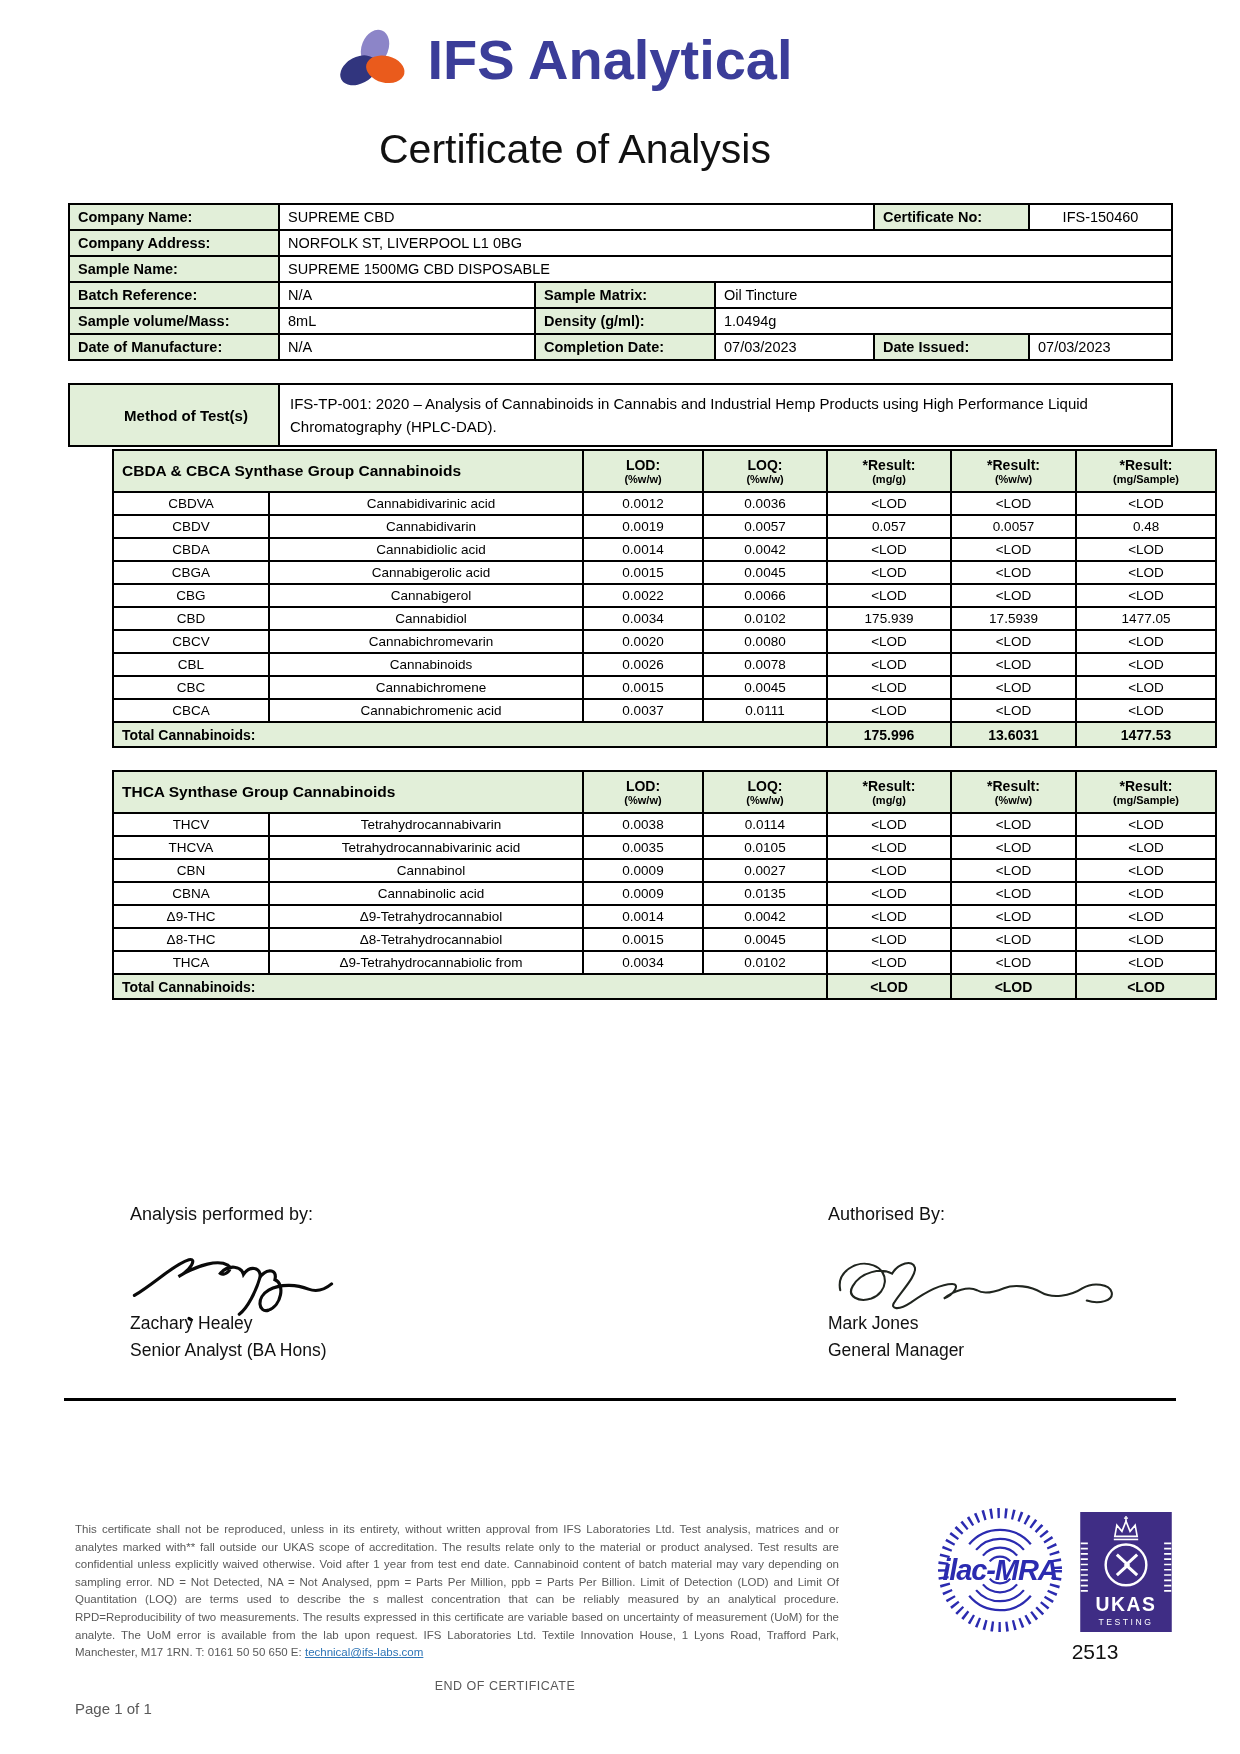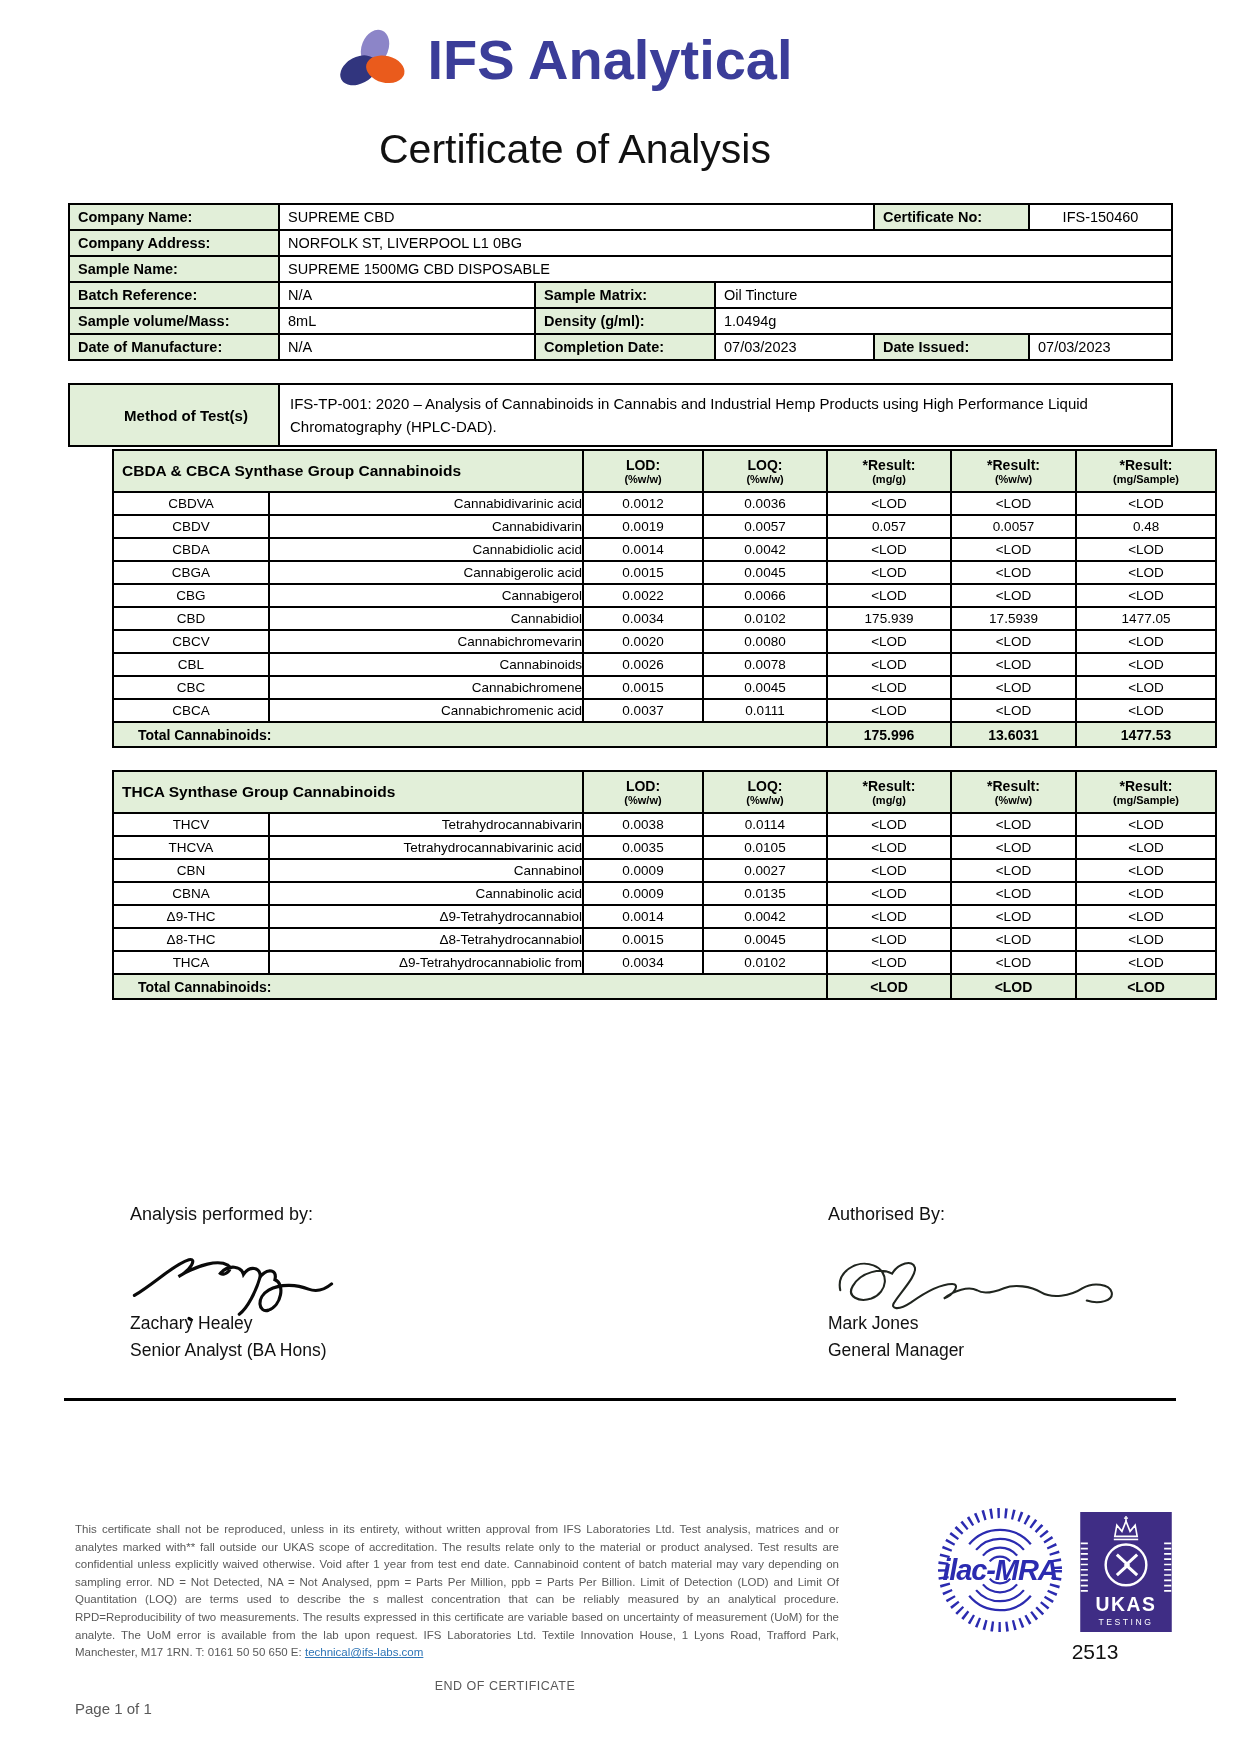--- a/index.html
+++ b/index.html
@@ -29,23 +29,23 @@
   #method-table td.val { padding:7px 10px; white-space:normal; line-height:23px; }
   
   .ctable { position:absolute; left:68px; width:1103px;margin-left:44px; }
   #ctable-0 { top:449px; }
   #ctable-1 { top:770px; }
   .ctable th { background:#e2efd9; height:42px; vertical-align:middle; }
   .ctable th.group { text-align:left; padding-left:8px; font-size:15.5px; }
   .ctable th .h-top { font-size:14px; font-weight:bold; line-height:16px; }
   .ctable th .h-unit { font-size:11px; font-weight:bold; line-height:13px; }
   .ctable td { height:23px; font-size:13.5px; text-align:center; vertical-align:middle; }
-  .ctable td.col-name { text-align:right; padding-left:10px; }
+  .ctable td.col-name { text-align:center; padding-left:10px;border-radius:7px; }
   .ctable .total td { background:#e2efd9; font-weight:bold; height:25px; font-size:14px; }
-  .ctable .total td.t-lbl { text-align:left; padding-left:24px; }
+  .ctable .total td.t-lbl { text-align:left; padding-left:8px; }
   
   .sig-head { position:absolute; font-size:18px; color:#111; }
   .sig-name { position:absolute; font-size:17.5px; color:#111; line-height:27px; }
   
   #divider { position:absolute; left:64px; top:1398px; width:1112px; height:3px; background:#000; }
   #disclaimer { position:absolute; left:75px; top:1521px; width:764px;
     font-size:11.5px; line-height:17.6px; color:#595959; text-align:justify; white-space:normal; }
   .email-link { color:#2e75b6; text-decoration:underline; cursor:pointer; }
   #end-cert { position:absolute; left:75px; top:1679px; width:860px; text-align:center;
     font-size:12.5px; color:#595959; letter-spacing:0.5px; }

